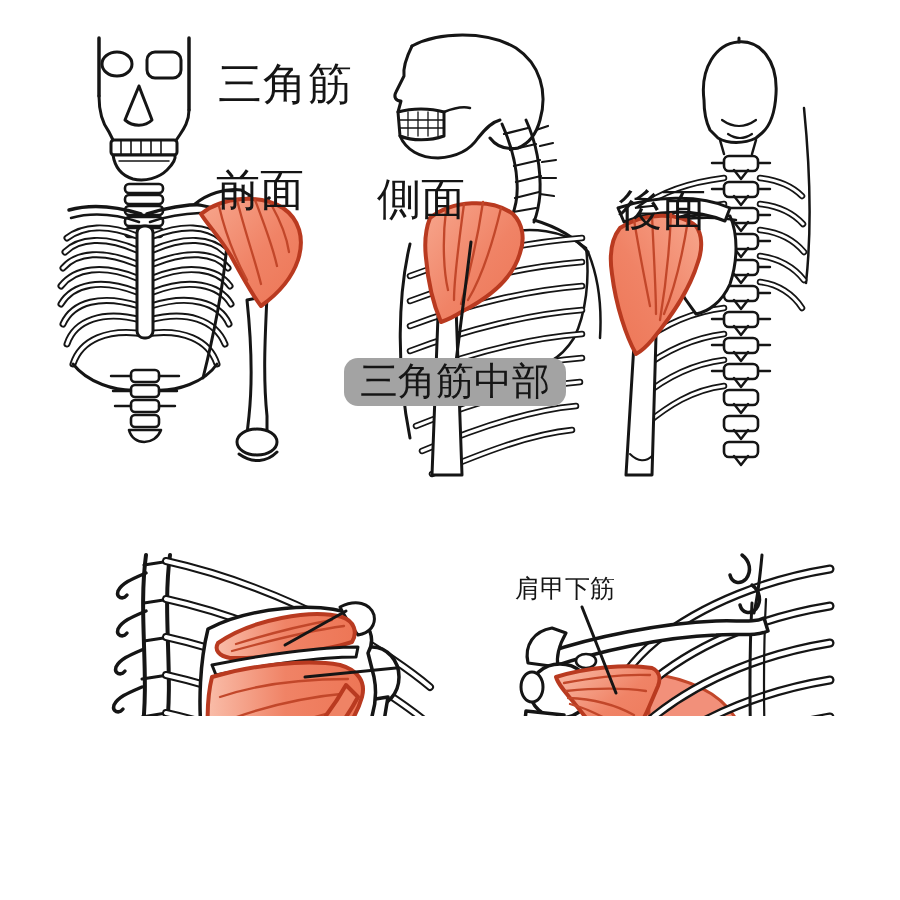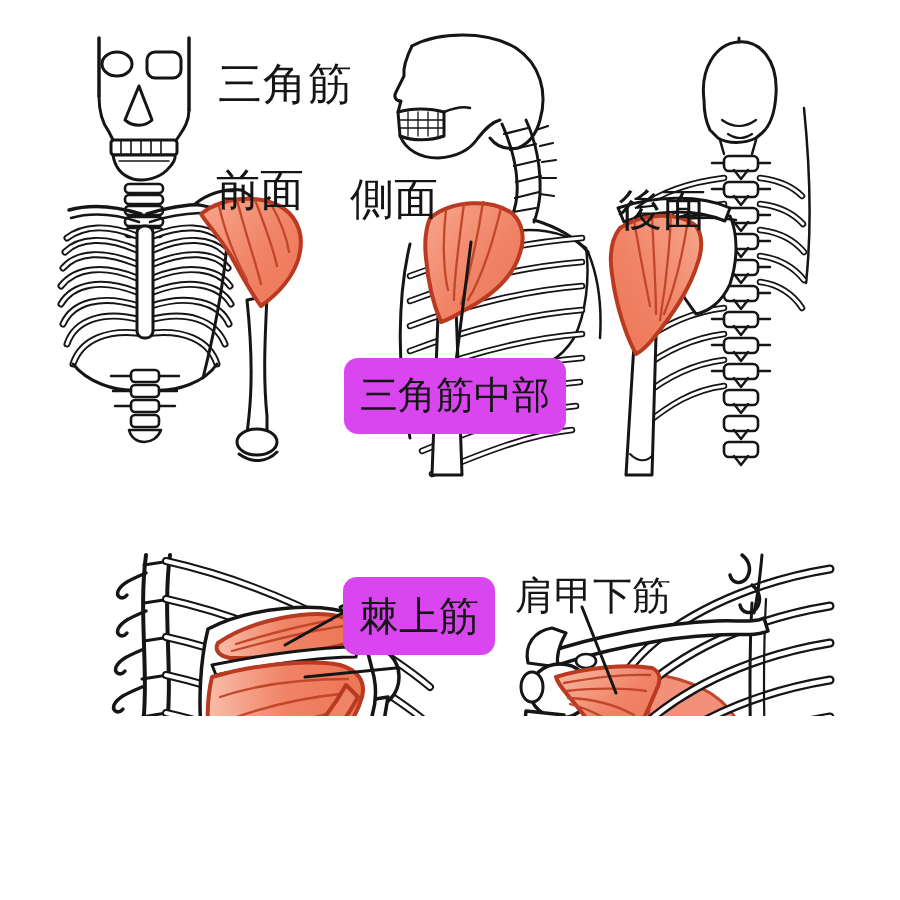--- a/index.html
+++ b/index.html
@@ -2,22 +2,22 @@
 <html><head>
 <meta charset="utf-8">
 <style>
   html,body{margin:0;padding:0;background:#fff;}
   #canvas{position:relative;width:900px;height:716px;background:#fff;overflow:hidden;
     font-family:"Liberation Sans",sans-serif;color:#151515;}
   .abs{position:absolute;line-height:1;white-space:nowrap;}
   .section-title{font-size:44px;letter-spacing:1px;}
   .view-label{font-size:44px;}
   .rc-title{font-size:36px;letter-spacing:0px;}
-  .muscle-label{font-size:39px;}
-  .callout{background:#d946ef;border-radius:14px;padding:16px 16px;line-height:1.15;}
+  .muscle-label{font-size:25px;}
+  .callout{background:#a3a3a3;border-radius:14px;padding:2px 16px;line-height:1.15;}
   .callout.big{font-size:38px;}
   .callout.small{font-size:40px;}
   svg{position:absolute;overflow:visible;}
   .k{stroke:#151515;fill:none;stroke-linecap:round;stroke-linejoin:round;}
   .kw{fill:#ffffff;stroke:#151515;stroke-linecap:round;stroke-linejoin:round;}
   .muscle{stroke:#B93A20;stroke-width:4;stroke-linejoin:round;}
   .stria{stroke:#C2472A;fill:none;stroke-width:2.3;stroke-linecap:round;}
   .leader{stroke:#151515;stroke-width:3;fill:none;stroke-linecap:round;}
   .bones-b{stroke:#151515;fill:none;stroke-linecap:round;}
   .bones-w{stroke:#ffffff;fill:none;stroke-linecap:round;}
@@ -382,22 +382,21 @@
     <path class="stria" stroke-width="2.2" d="M66,136 C96,133 124,133 146,136"></path>
     <path class="stria" stroke-width="2.2" d="M68,143 C94,144 116,150 134,160"></path>
     <path class="stria" stroke-width="2.2" d="M70,149 C92,155 110,165 124,176"></path>
 
     <path class="leader" d="M82,52 L116,138"></path>
   </svg>
 
   <div class="abs section-title" style="left:218px;top:62px">三角筋</div>
 
   <div class="abs view-label" style="left:216px;top:168px">前面</div>
-  <div class="abs view-label" style="left:350px;top:177px">側面</div>
+  <div class="abs view-label" style="left:377px;top:177px">側面</div>
   <div class="abs view-label" style="left:618px;top:188px">後面</div>
 
   <div class="abs callout big" style="left:344px;top:358px">三角筋中部</div>
 
 
-  <div class="abs callout small" style="left:343px;top:577px">棘上筋</div>
   <div class="abs muscle-label" style="left:515px;top:576px">肩甲下筋</div>
 
 </div>
 
 </body></html>

